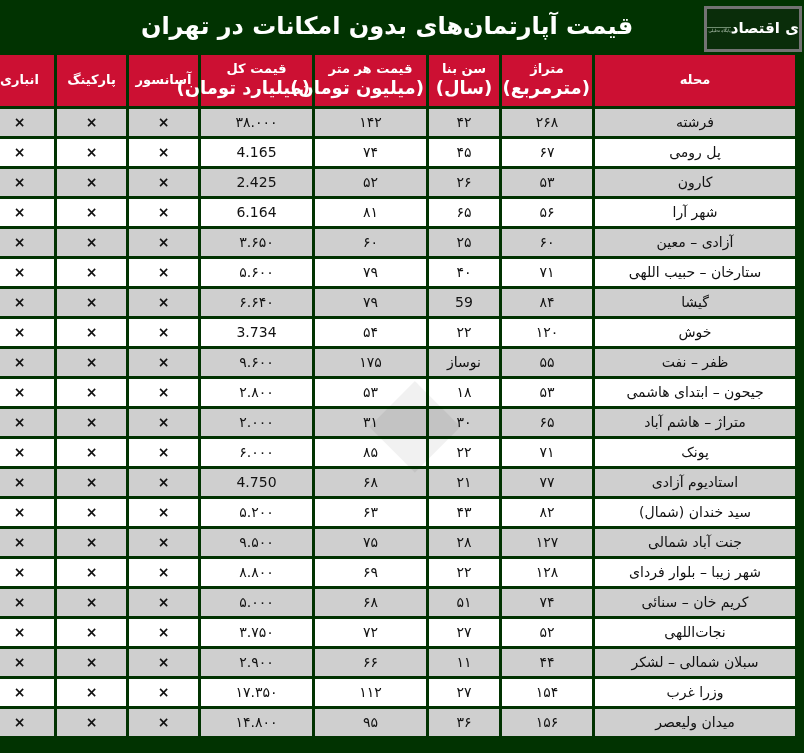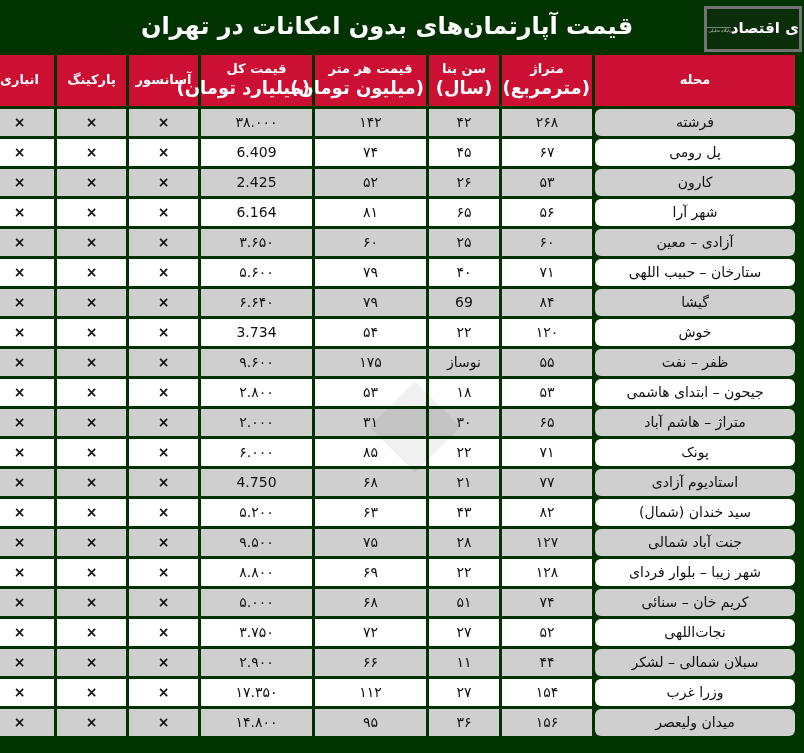--- a/index.html
+++ b/index.html
@@ -120,21 +120,20 @@
     white-space: nowrap;
     background: #ffffff;
   }
   tr.alt td {
     background: #cfcfcf;
   }
 
   td.name-cell {
     font-size: 14.5px;
     font-weight: normal;
-    border-radius: 6px;
   }
   td.mark-cell {
     font-size: 13px;
     font-weight: bold;
   }
 
   
   col.c-name   { width: 200px; }
   col.c-area   { width: 90px; }
   col.c-age    { width: 70px; }
@@ -207,21 +206,21 @@
             <td class="">۳۸.۰۰۰</td>
             <td class="mark-cell">×</td>
             <td class="mark-cell">×</td>
             <td class="mark-cell">×</td>
           </tr>
           <tr>
             <td class="name-cell">پل رومی</td>
             <td class="">۶۷</td>
             <td class="">۴۵</td>
             <td class="">۷۴</td>
-            <td class="">6.409</td>
+            <td class="">4.165</td>
             <td class="mark-cell">×</td>
             <td class="mark-cell">×</td>
             <td class="mark-cell">×</td>
           </tr>
           <tr class="alt">
             <td class="name-cell">کارون</td>
             <td class="">۵۳</td>
             <td class="">۲۶</td>
             <td class="">۵۲</td>
             <td class="">2.425</td>
@@ -255,21 +254,21 @@
             <td class="">۴۰</td>
             <td class="">۷۹</td>
             <td class="">۵.۶۰۰</td>
             <td class="mark-cell">×</td>
             <td class="mark-cell">×</td>
             <td class="mark-cell">×</td>
           </tr>
           <tr class="alt">
             <td class="name-cell">گیشا</td>
             <td class="">۸۴</td>
-            <td class="">69</td>
+            <td class="">59</td>
             <td class="">۷۹</td>
             <td class="">۶.۶۴۰</td>
             <td class="mark-cell">×</td>
             <td class="mark-cell">×</td>
             <td class="mark-cell">×</td>
           </tr>
           <tr>
             <td class="name-cell">خوش</td>
             <td class="">۱۲۰</td>
             <td class="">۲۲</td>

